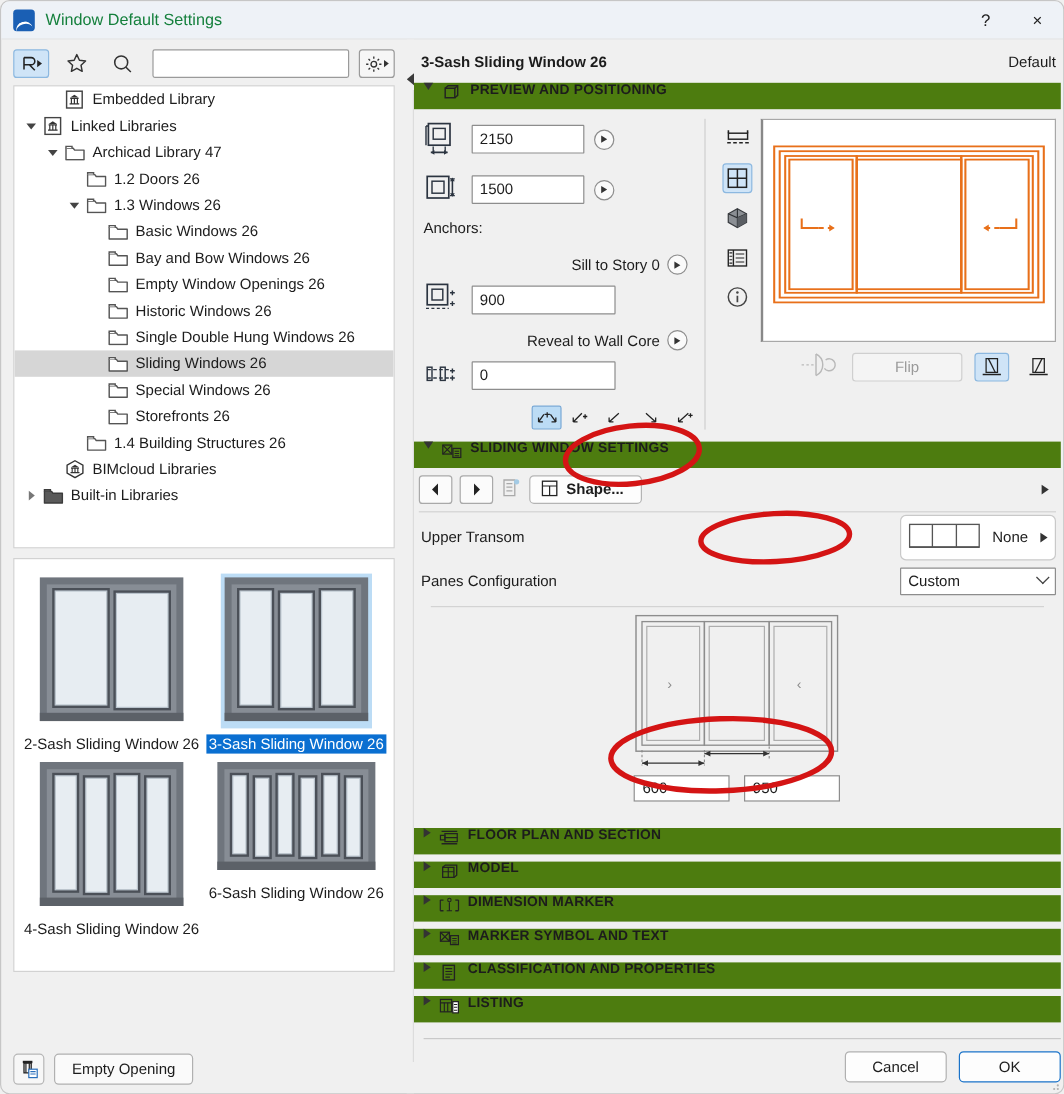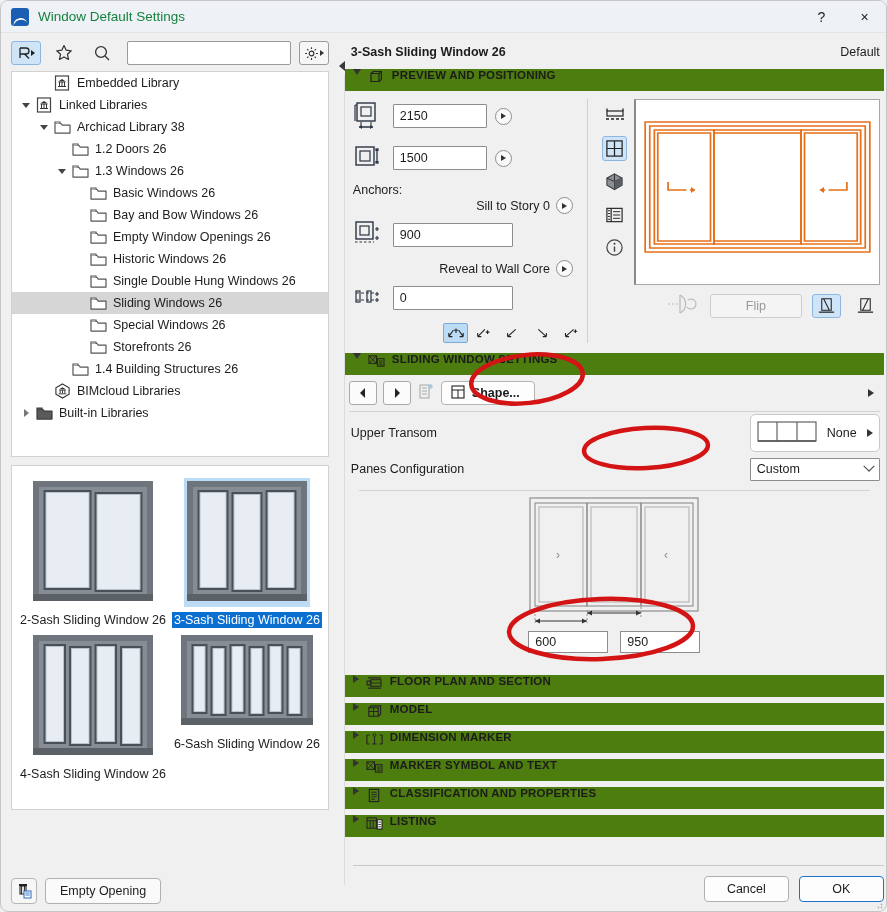--- a/index.html
+++ b/index.html
@@ -104,21 +104,21 @@
   .vdiv{width:1px;background:#d0d0d0;margin:0 12px 0 4px;}
   .prev-col{flex:1;display:flex;}
 
   .field-row{display:flex;align-items:center;gap:8px;margin-bottom:8px;}
   .fi{width:34px;height:34px;display:flex;align-items:center;justify-content:center;}
   .txtinput{width:94px;height:24px;background:#fff;border:1px solid #8d8d8d;border-radius:1px;
     padding:0 6px;font-size:12.5px;display:flex;align-items:center;}
   .popbtn{width:17px;height:17px;border:1px solid #8d8d8d;border-radius:50%;background:#fafafa;
     display:flex;align-items:center;justify-content:center;}
   .popbtn .tri-r{border-top-width:3.5px;border-bottom-width:3.5px;border-left-width:5px;border-left-color:#333;}
-  .anchors-lbl{font-size:12.5px;margin:2px 0 0 2px;}
+  .anchors-lbl{font-size:12.5px;margin:2px 0 15px 2px;}
   .sub-lbl{font-size:12.5px;text-align:right;display:flex;align-items:center;justify-content:flex-end;gap:6px;}
   .wide-input{width:120px;}
   .anchor-toggles{display:flex;gap:3px;margin-left:92px;margin-top:4px;}
   .atog{width:26px;height:20px;display:flex;align-items:center;justify-content:center;border-radius:2px;}
   .atog.sel{background:#bcdcf5;border:1px solid #7aa9d6;}
 
   .mode-rail{width:30px;display:flex;flex-direction:column;align-items:center;gap:8px;padding-top:4px;}
   .mrail-btn{width:25px;height:25px;display:flex;align-items:center;justify-content:center;border-radius:3px;}
   .mrail-btn.sel{background:#cfe4f7;border:1px solid #8cb8e0;}
   .preview-box{flex:1;background:#fff;border:1px solid #a8a8a8;border-left:2px solid #888;height:186px;margin-left:4px;}
@@ -244,21 +244,21 @@
             <span style="width:24px;flex:0 0 24px;"></span>
             <span class="tw">
               <span class="chev down"></span>
             </span>
             <span class="ticon">
               <svg width="17" height="14" viewBox="0 0 17 14">
     <path d="M1 3.5 h6 l1.2 1.6 h7.8 v8 h-15z" fill="#ffffff" stroke="#555555" stroke-width="1.2" stroke-linejoin="round"></path>
     <path d="M1 3.5 v-1.5 h5 v1.5" fill="#ffffff" stroke="#555555" stroke-width="1.2"></path>
   </svg>
             </span>
-            <span class="" style="margin-left:5px;">Archicad Library 38</span>
+            <span class="" style="margin-left:5px;">Archicad Library 47</span>
           </div>
           <div class="tnode">
             <span style="width:42px;flex:0 0 42px;"></span>
             <span class="tw"></span>
             <span class="ticon">
               <svg width="17" height="14" viewBox="0 0 17 14">
     <path d="M1 3.5 h6 l1.2 1.6 h7.8 v8 h-15z" fill="#ffffff" stroke="#555555" stroke-width="1.2" stroke-linejoin="round"></path>
     <path d="M1 3.5 v-1.5 h5 v1.5" fill="#ffffff" stroke="#555555" stroke-width="1.2"></path>
   </svg>
             </span>

